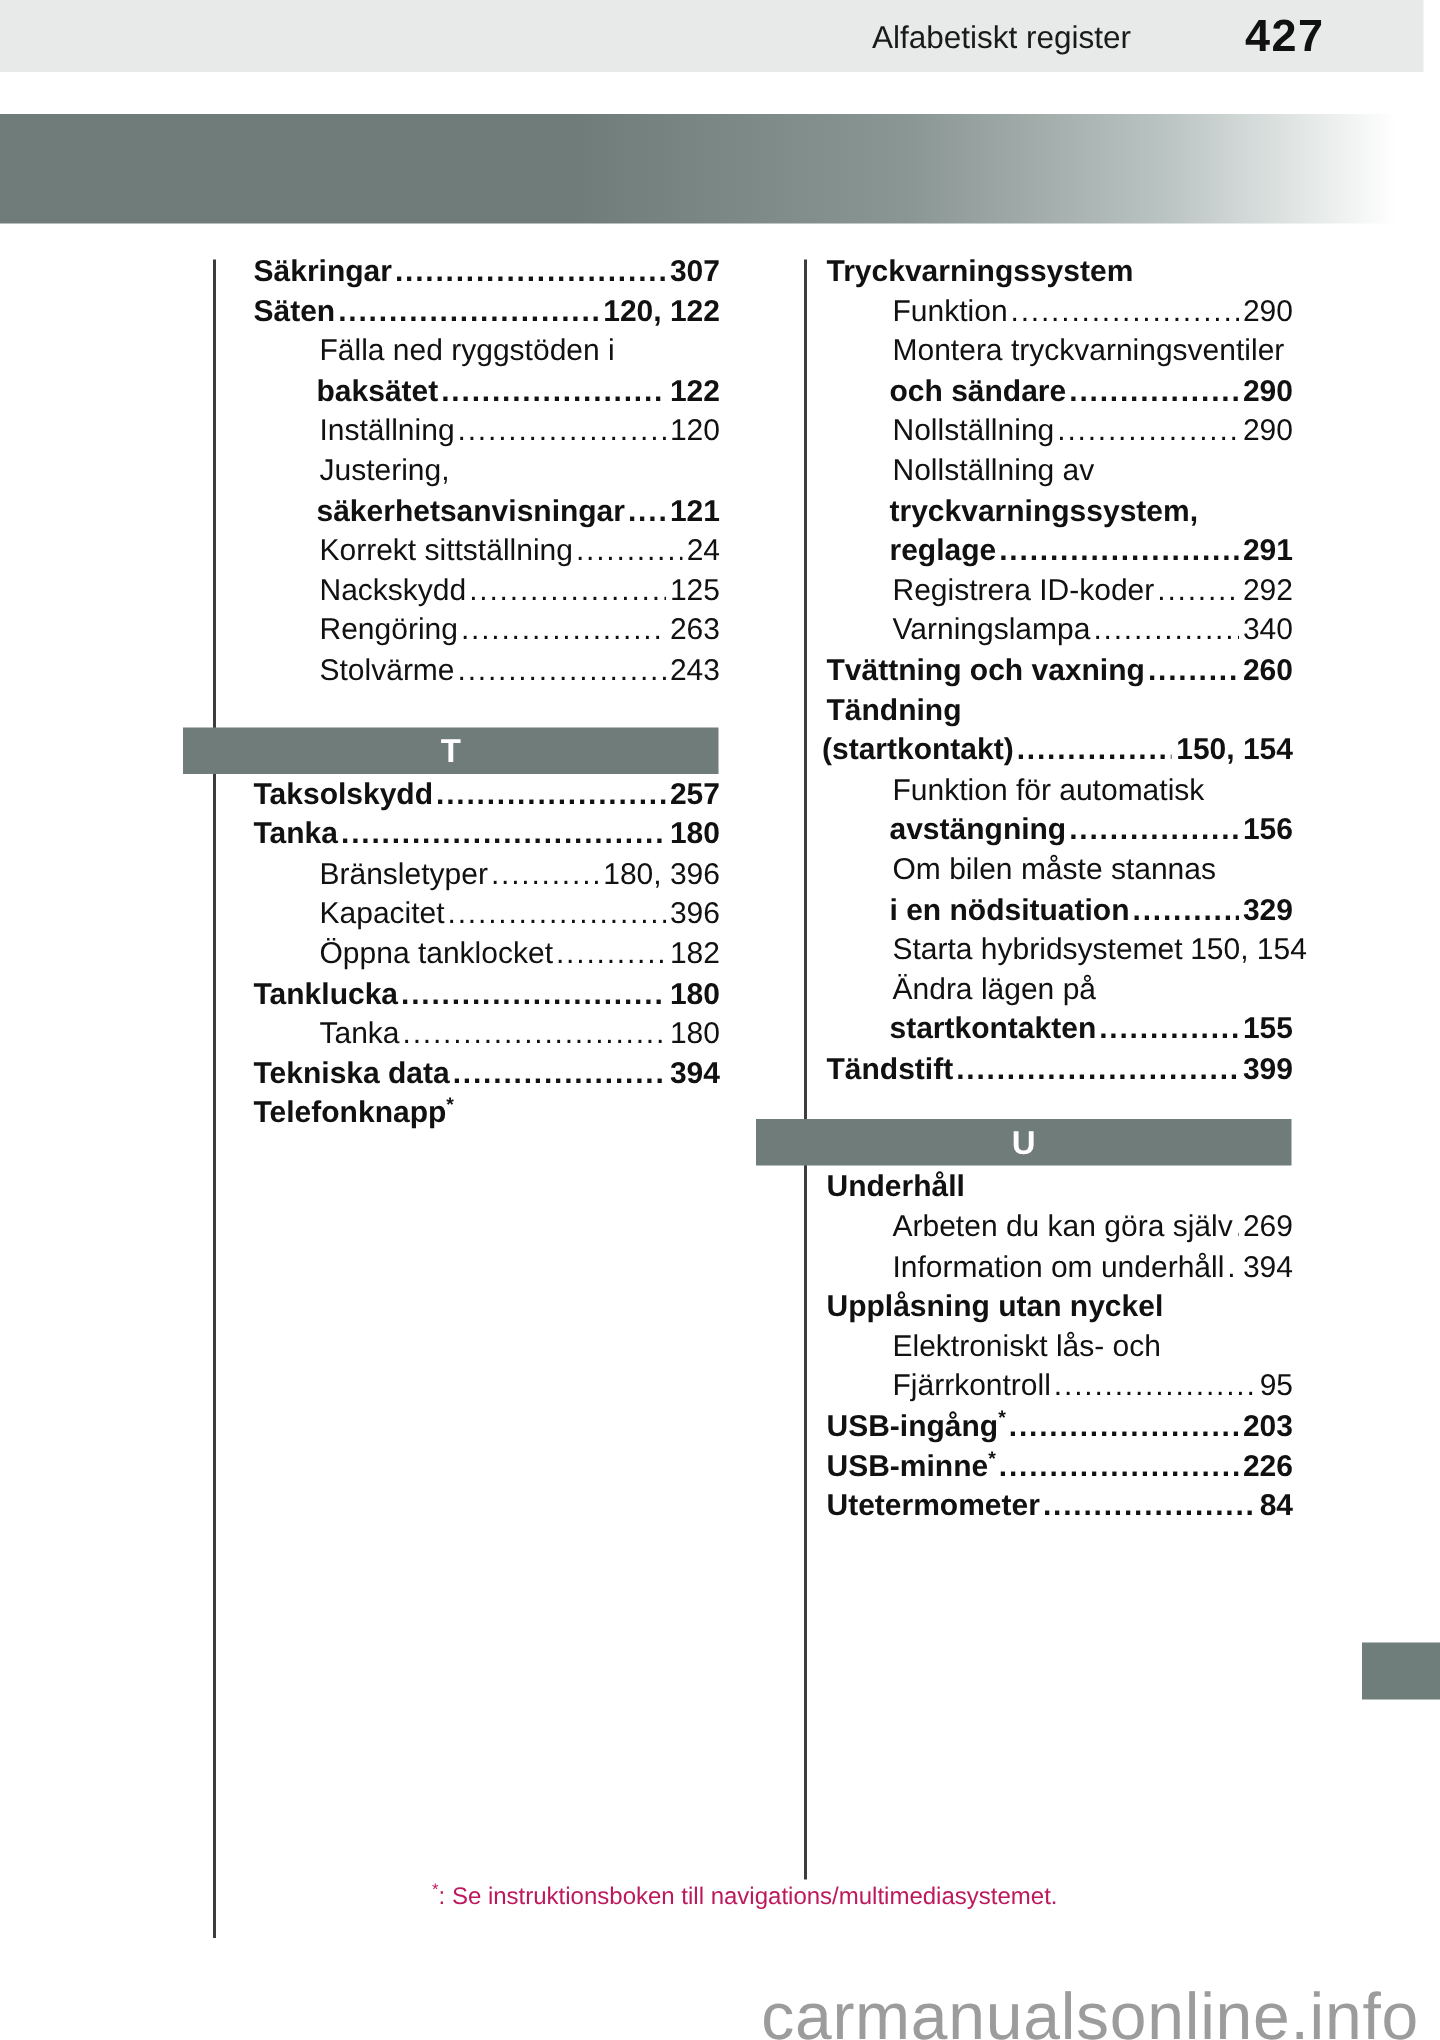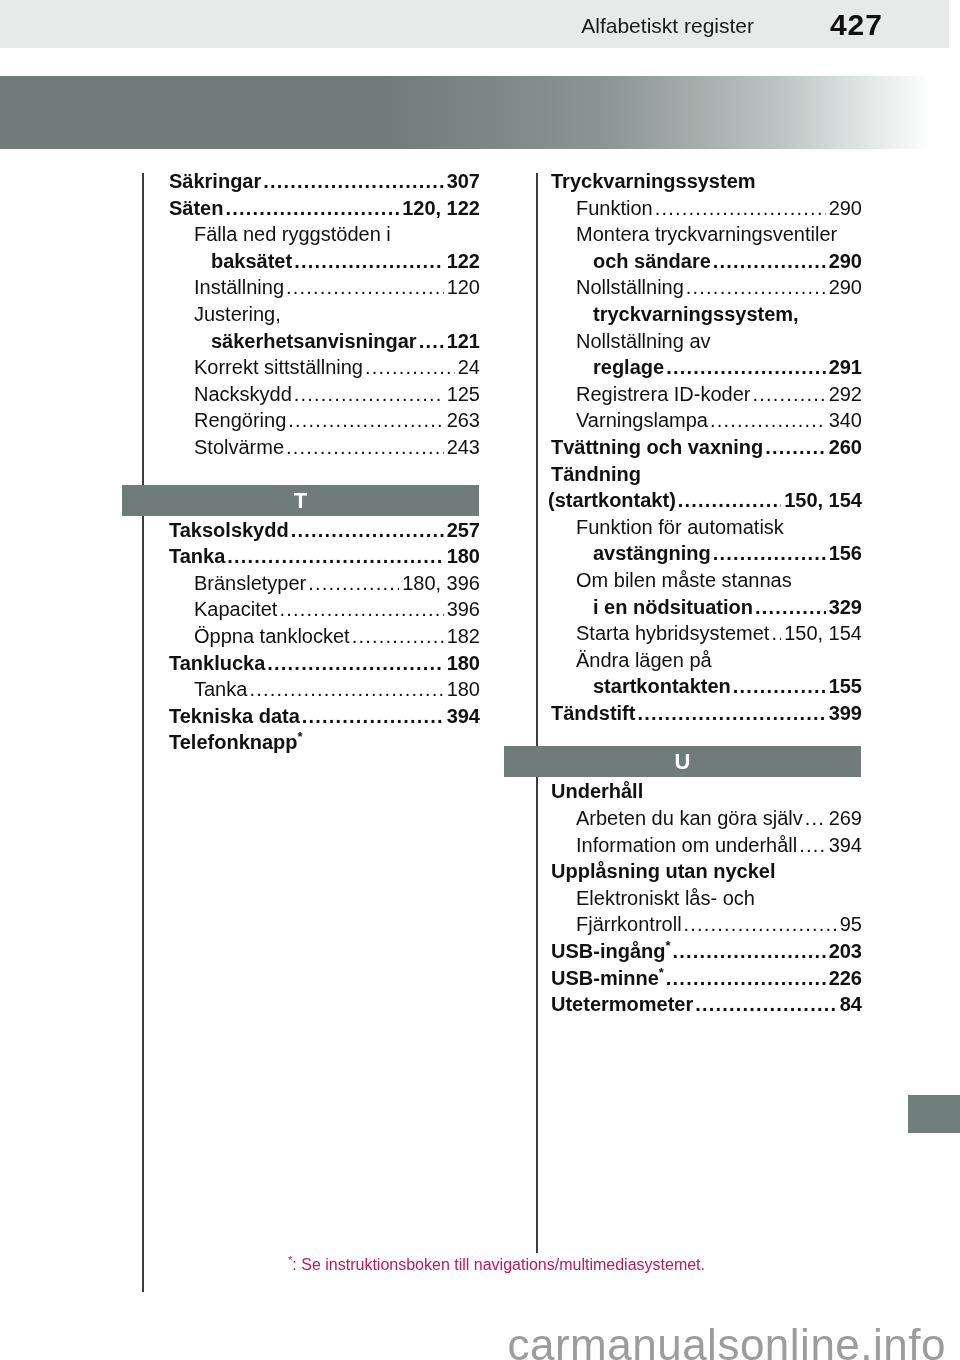--- a/index.html
+++ b/index.html
@@ -21,21 +21,21 @@
   .rule-left  { left:142px; top:173px; height:1119px; }
   .rule-right { left:536px; top:173px; height:1080px; }
   
   .col { position:absolute; top:168px; width:325px; font-size:20px; line-height:26.6px; }
   .col-left  { left:143px;margin-left:12px; }
   .col-right { left:537px; }
   .row { display:flex; align-items:baseline; }
   .row.bold { font-weight:bold; }
   .indent-0  { padding-left:14px; }
   .indent-05 { padding-left:11px; }
-  .indent-1  { padding-left:39px; }
+  .indent-1  { padding-left:58px; }
   .indent-2  { padding-left:56px;font-weight:bold; }
   .label { white-space:pre; }
   .dots { flex:1 1 auto; overflow:hidden; white-space:nowrap; margin-left:2px; }
   .dots::after { content:"...................................................................................."; letter-spacing:1.2px; }
   .page-num { white-space:pre; padding-left:3px; }
   sup.star { font-size:65%; vertical-align:super; line-height:0; }
   
   .section-band {
     margin-left:-33px; width:357px; height:31px; background:var(--band-color,#6f7c79);
     color:#fff; font-size:22px; font-weight:bold; text-align:center; line-height:31px;
@@ -178,25 +178,25 @@
       <div class="row indent-2">
         <span class="label">och sändare</span>
         <span class="dots"></span>
         <span class="page-num">290</span>
       </div>
       <div class="row indent-1">
         <span class="label">Nollställning</span>
         <span class="dots"></span>
         <span class="page-num">290</span>
       </div>
+      <div class="row indent-1">
+        <span class="label">Nollställning av</span>
+      </div>
       <div class="row indent-2">
         <span class="label">tryckvarningssystem,</span>
-      </div>
-      <div class="row indent-1">
-        <span class="label">Nollställning av</span>
       </div>
       <div class="row indent-2">
         <span class="label">reglage</span>
         <span class="dots"></span>
         <span class="page-num">291</span>
       </div>
       <div class="row indent-1">
         <span class="label">Registrera ID-koder</span>
         <span class="dots"></span>
         <span class="page-num">292</span>

